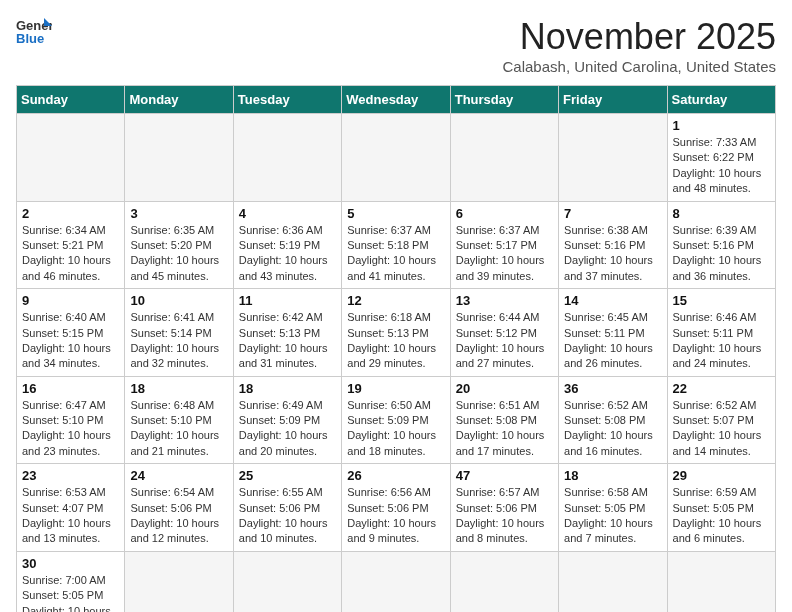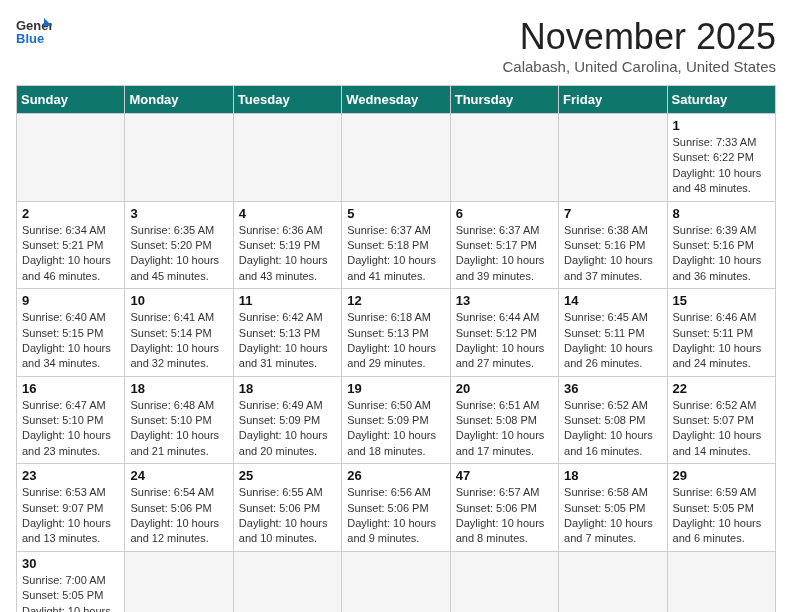--- a/index.html
+++ b/index.html
@@ -248,21 +248,21 @@
           <div class="day-number">22</div>
           <div class="day-info">Sunrise: 6:52 AM
 Sunset: 5:07 PM
 Daylight: 10 hours and 14 minutes.</div>
         </td>
       </tr>
       <tr>
         <td>
           <div class="day-number">23</div>
           <div class="day-info">Sunrise: 6:53 AM
-Sunset: 9:07 PM
+Sunset: 4:07 PM
 Daylight: 10 hours and 13 minutes.</div>
         </td>
         <td>
           <div class="day-number">24</div>
           <div class="day-info">Sunrise: 6:54 AM
 Sunset: 5:06 PM
 Daylight: 10 hours and 12 minutes.</div>
         </td>
         <td>
           <div class="day-number">25</div>

